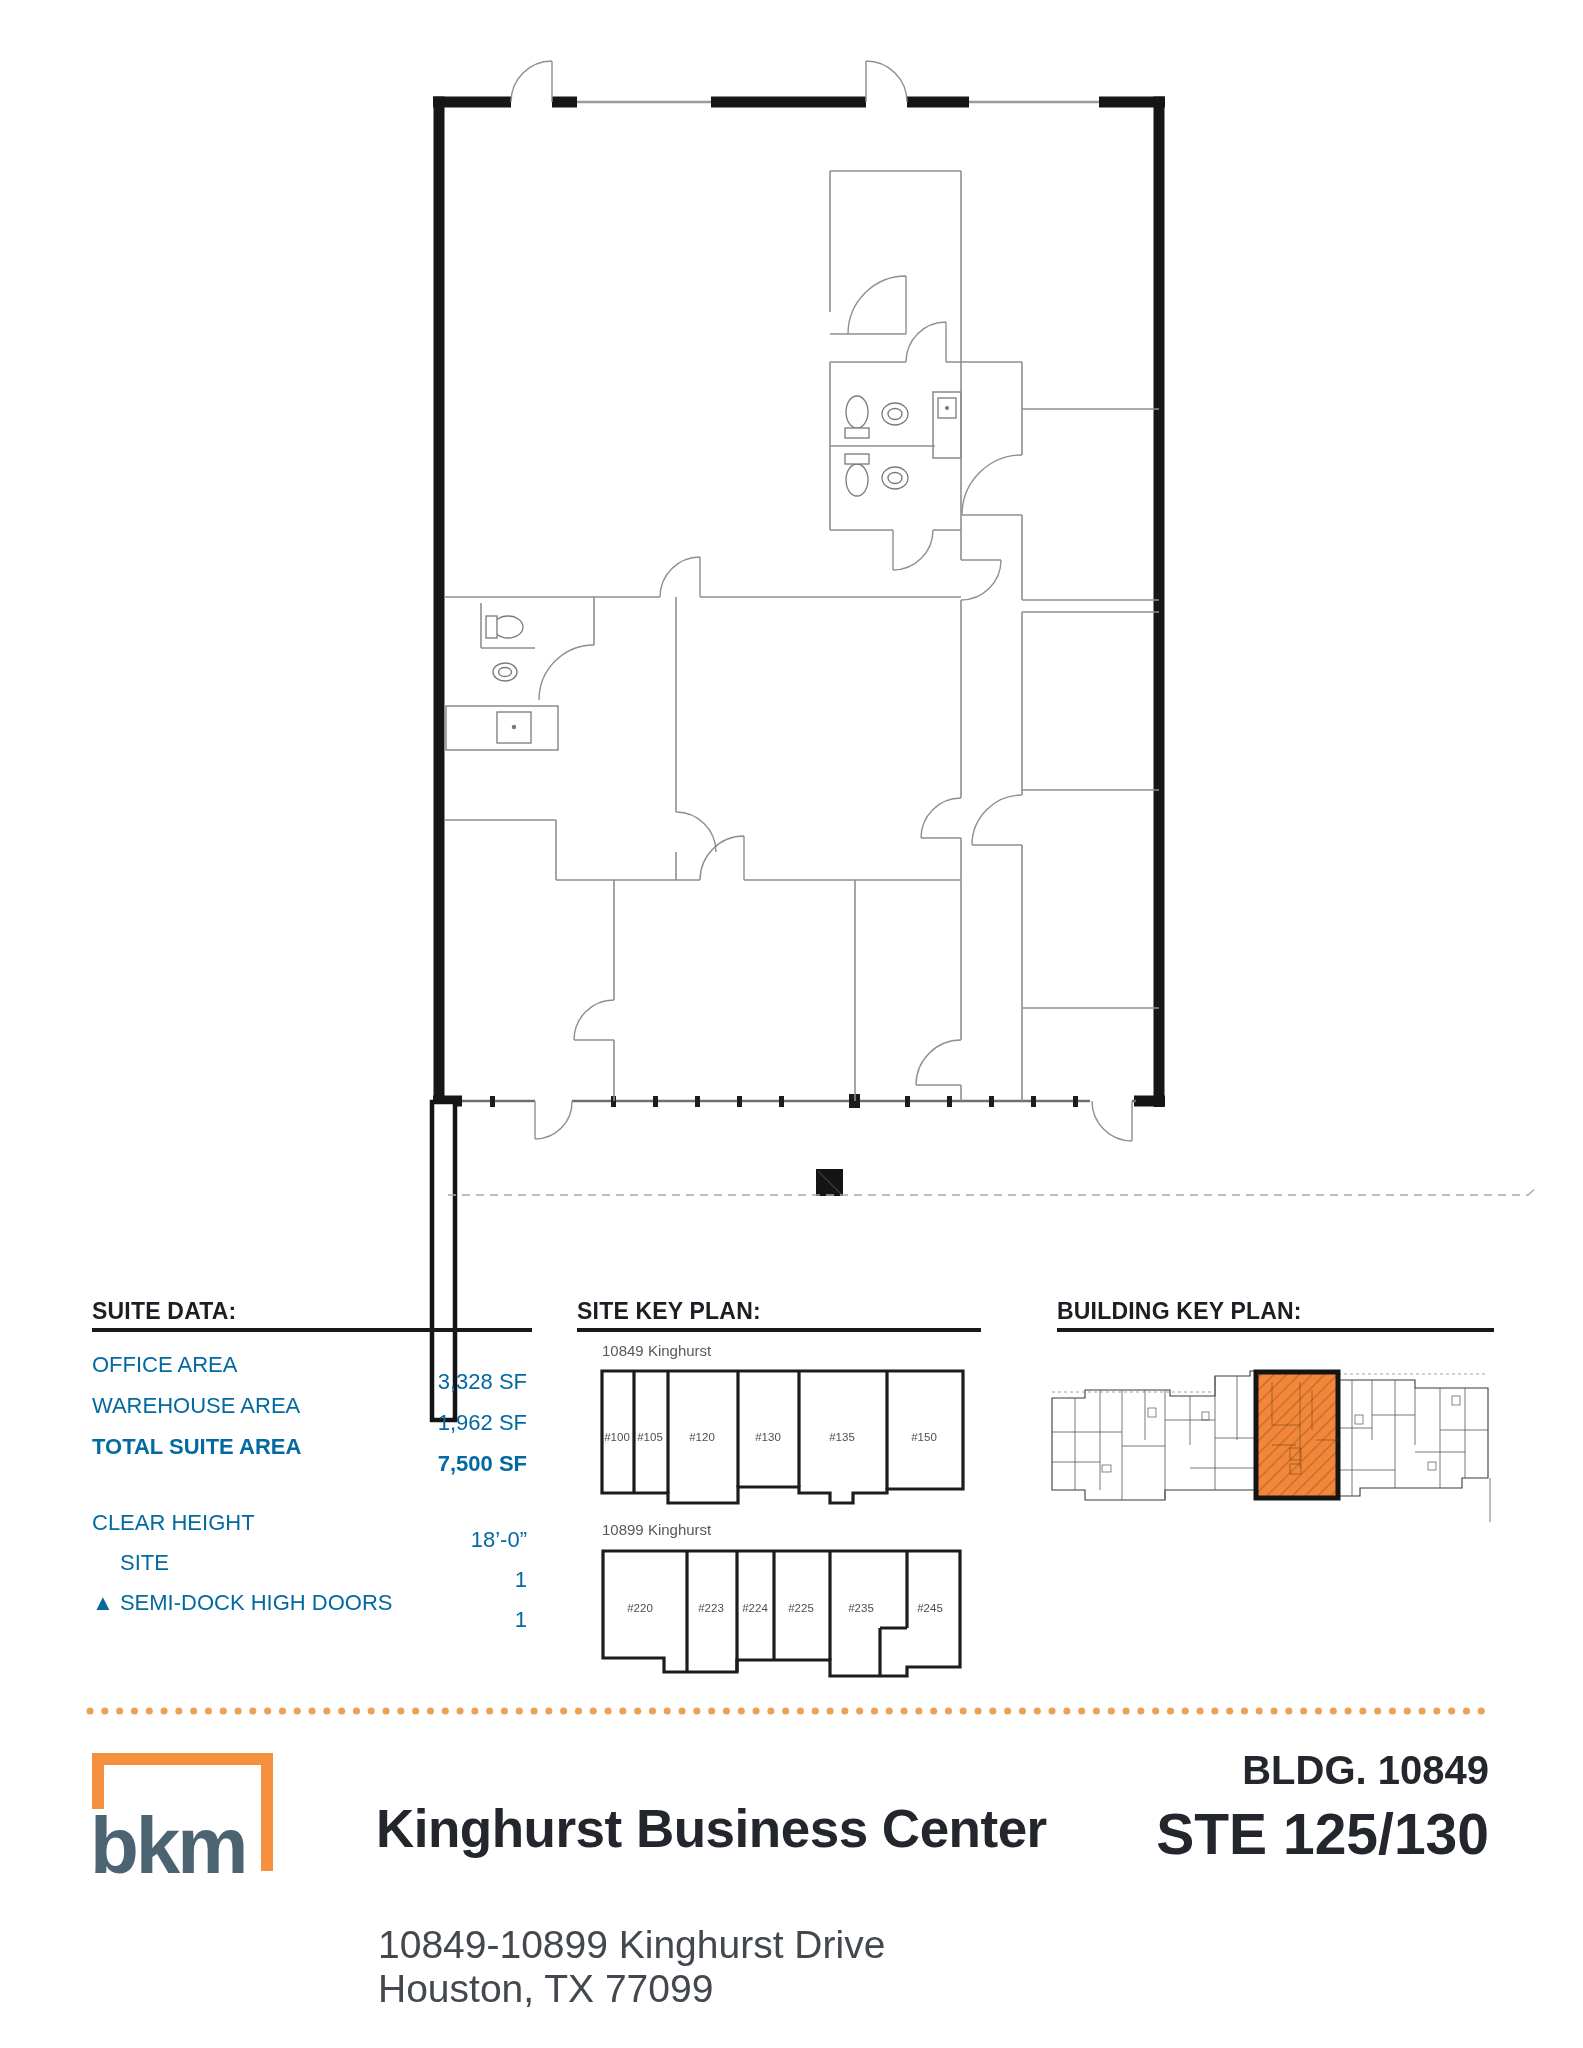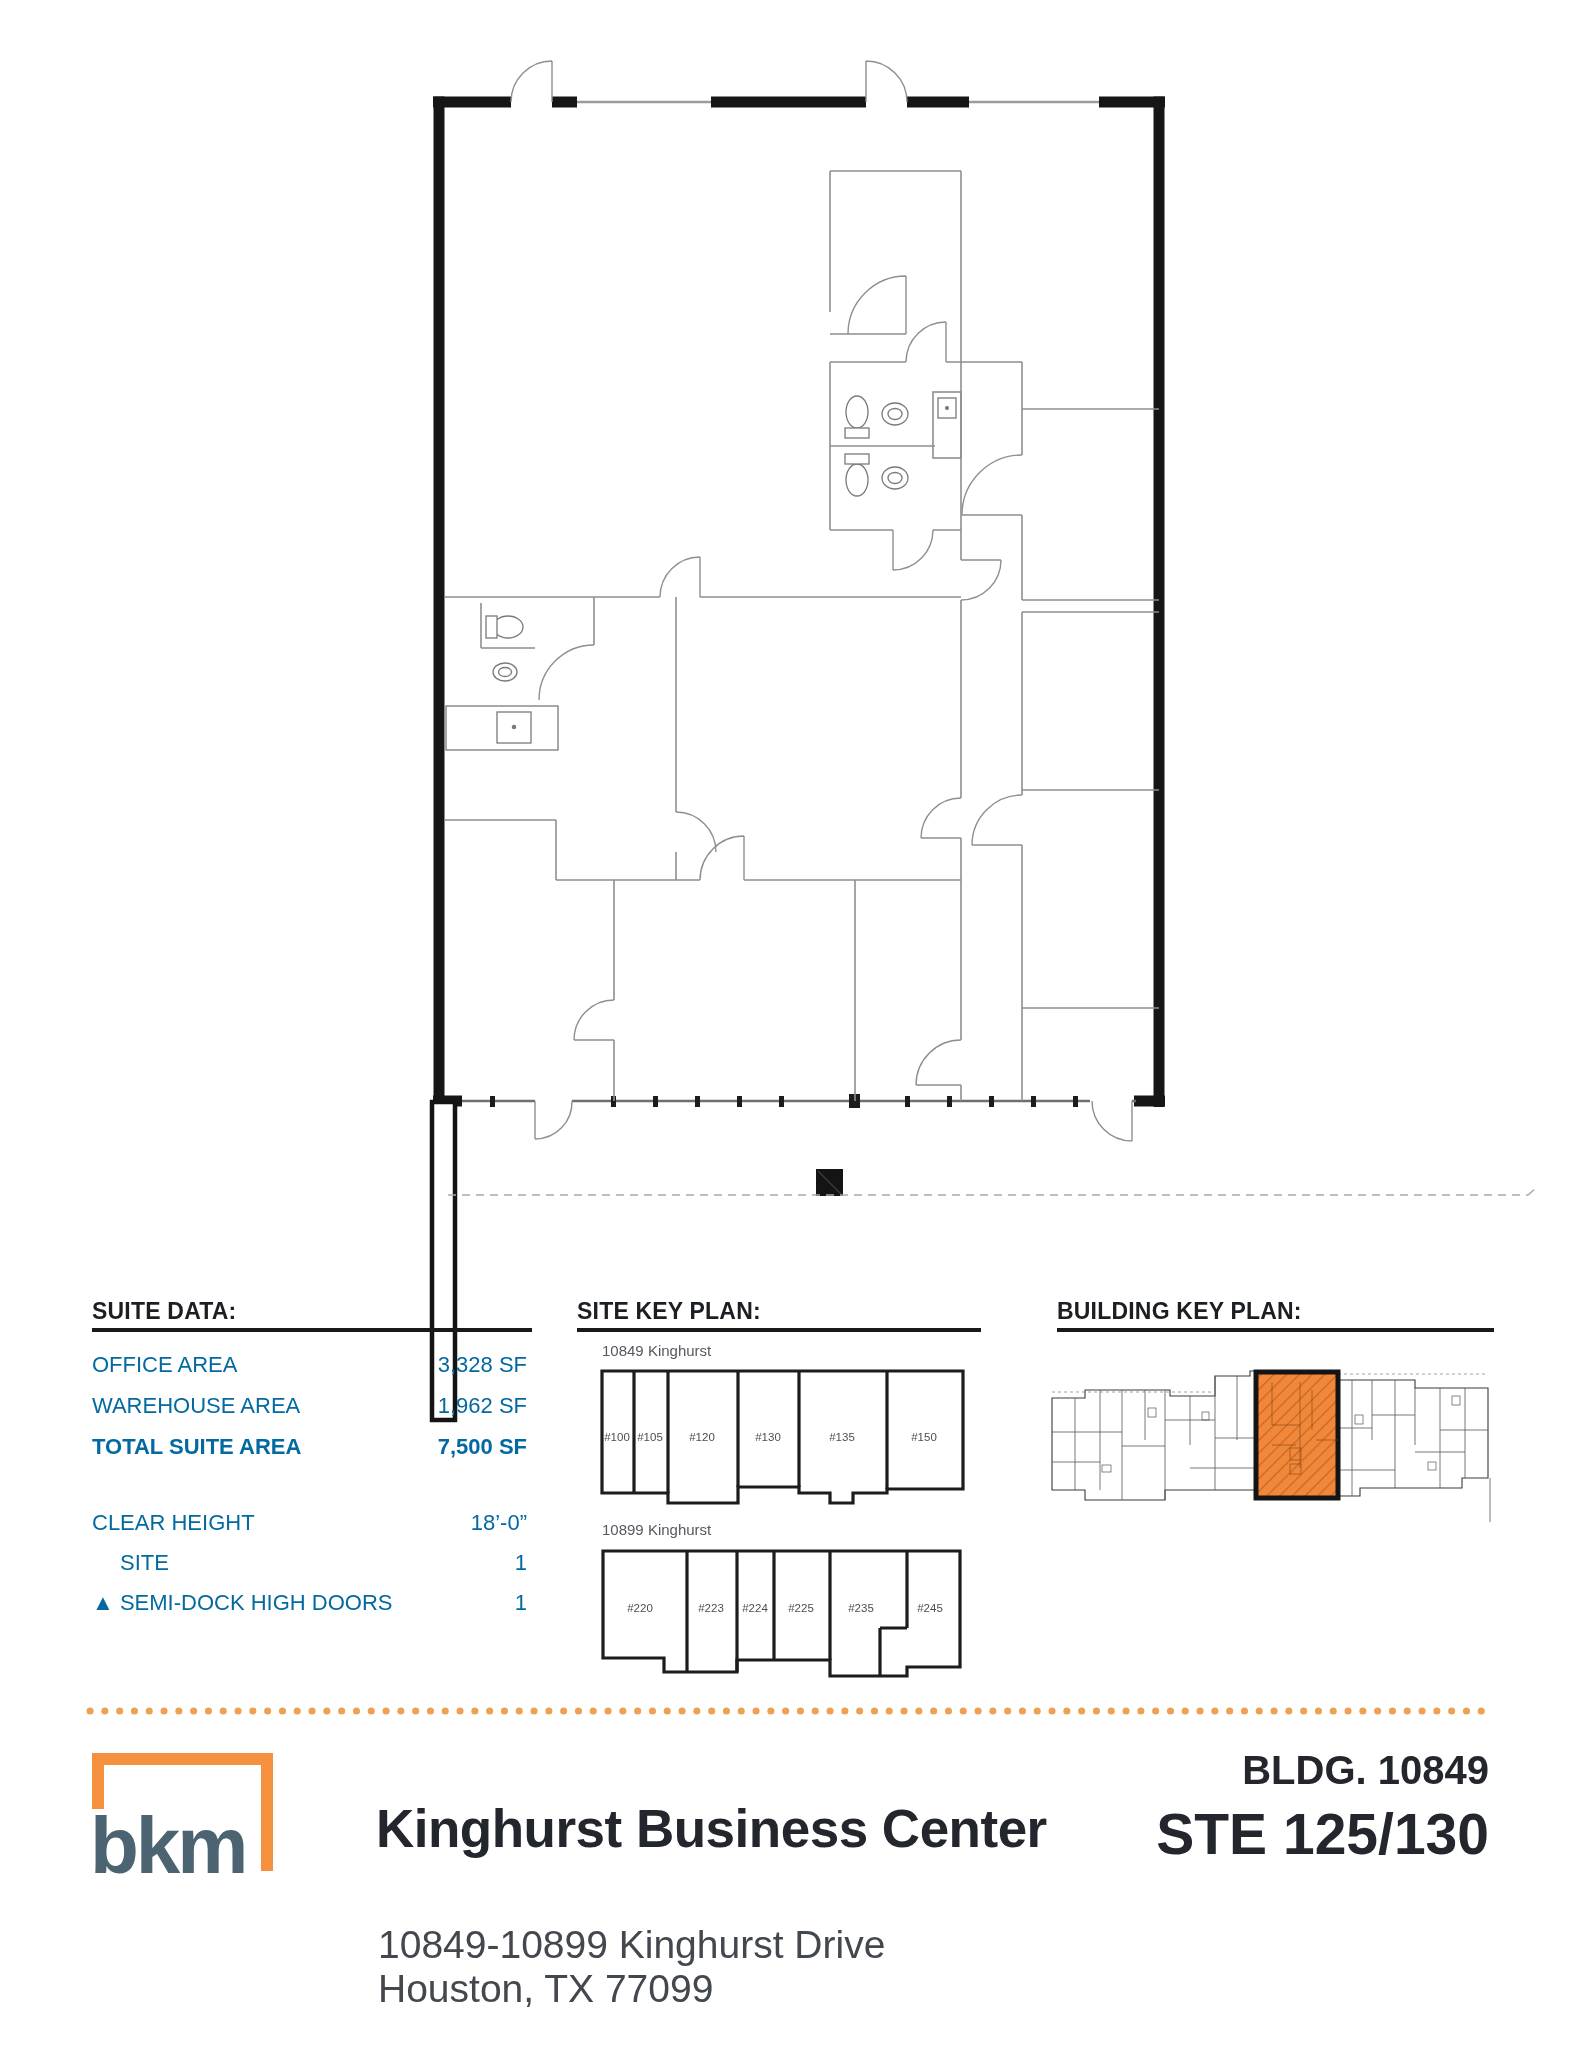--- a/index.html
+++ b/index.html
@@ -4,21 +4,21 @@
 <style>
   html,body{margin:0;padding:0;background:#ffffff;}
   #page{position:relative;width:1583px;height:2048px;background:#ffffff;overflow:hidden;
         font-family:"Liberation Sans","DejaVu Sans",sans-serif;color:#2e3237;}
   .abs{position:absolute;}
   svg{display:block;}
   .heading{font-weight:700;font-size:23px;letter-spacing:.2px;color:#1b1e22;}
   .rule{background:#17191c;height:4px;}
   .row{display:flex;justify-content:space-between;font-size:22px;color:#0369a1;}
   .row .lbl{white-space:nowrap;}
-  .row .val{white-space:nowrap;text-align:right;}
+  .row .val{white-space:nowrap;text-align:right;margin-top:17px;}
   .bold{font-weight:700;}
   .bname{font-size:15px;color:#55595f;text-align:left;}
   .logo-bar{background:#F5913E;position:absolute;}
   .logo-text{position:absolute;font-weight:700;font-size:80px;letter-spacing:-3px;color:#4C6472;line-height:1;}
   .f-title{position:absolute;font-weight:700;font-size:53px;letter-spacing:-.5px;color:#23262c;line-height:1;}
   .f-addr{position:absolute;font-size:39px;color:#43484f;line-height:1.2;}
   .f-bldg{position:absolute;right:94px;text-align:right;font-weight:700;font-size:40px;color:#23262c;line-height:1;}
   .f-ste{position:absolute;right:94px;text-align:right;font-weight:700;font-size:57px;color:#23262c;line-height:1;margin-left:40px;}
 </style>
 </head>

